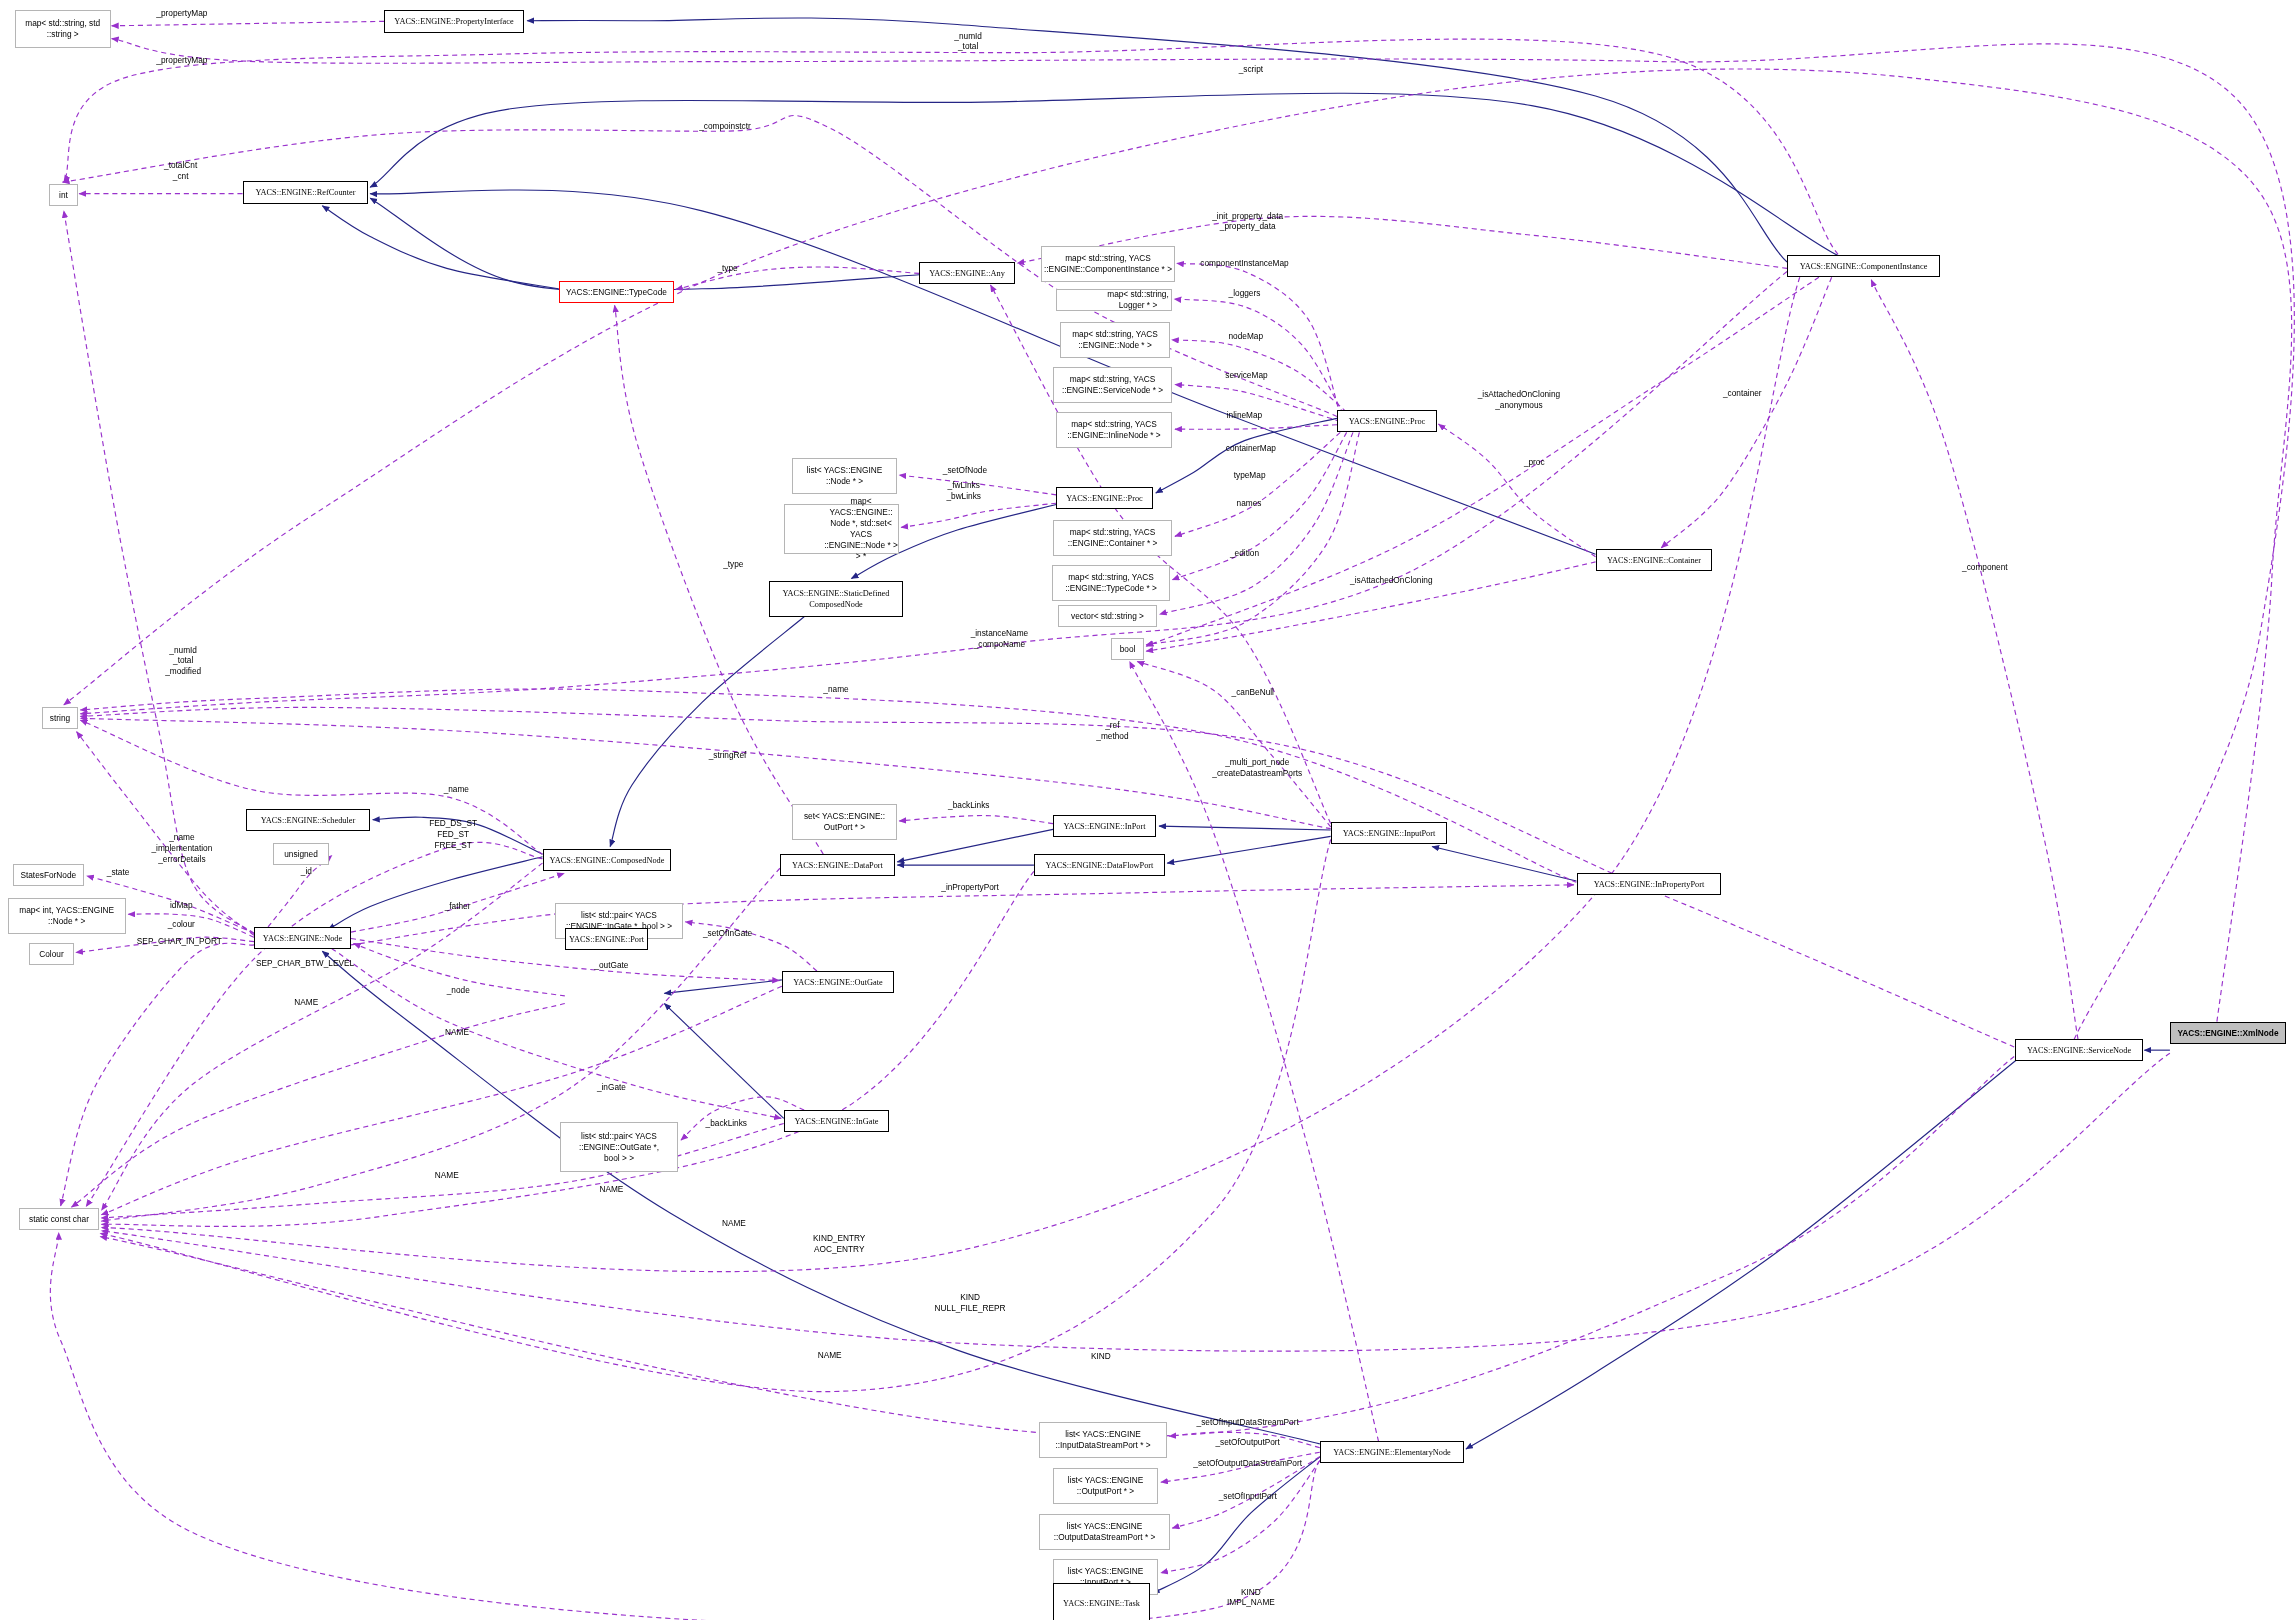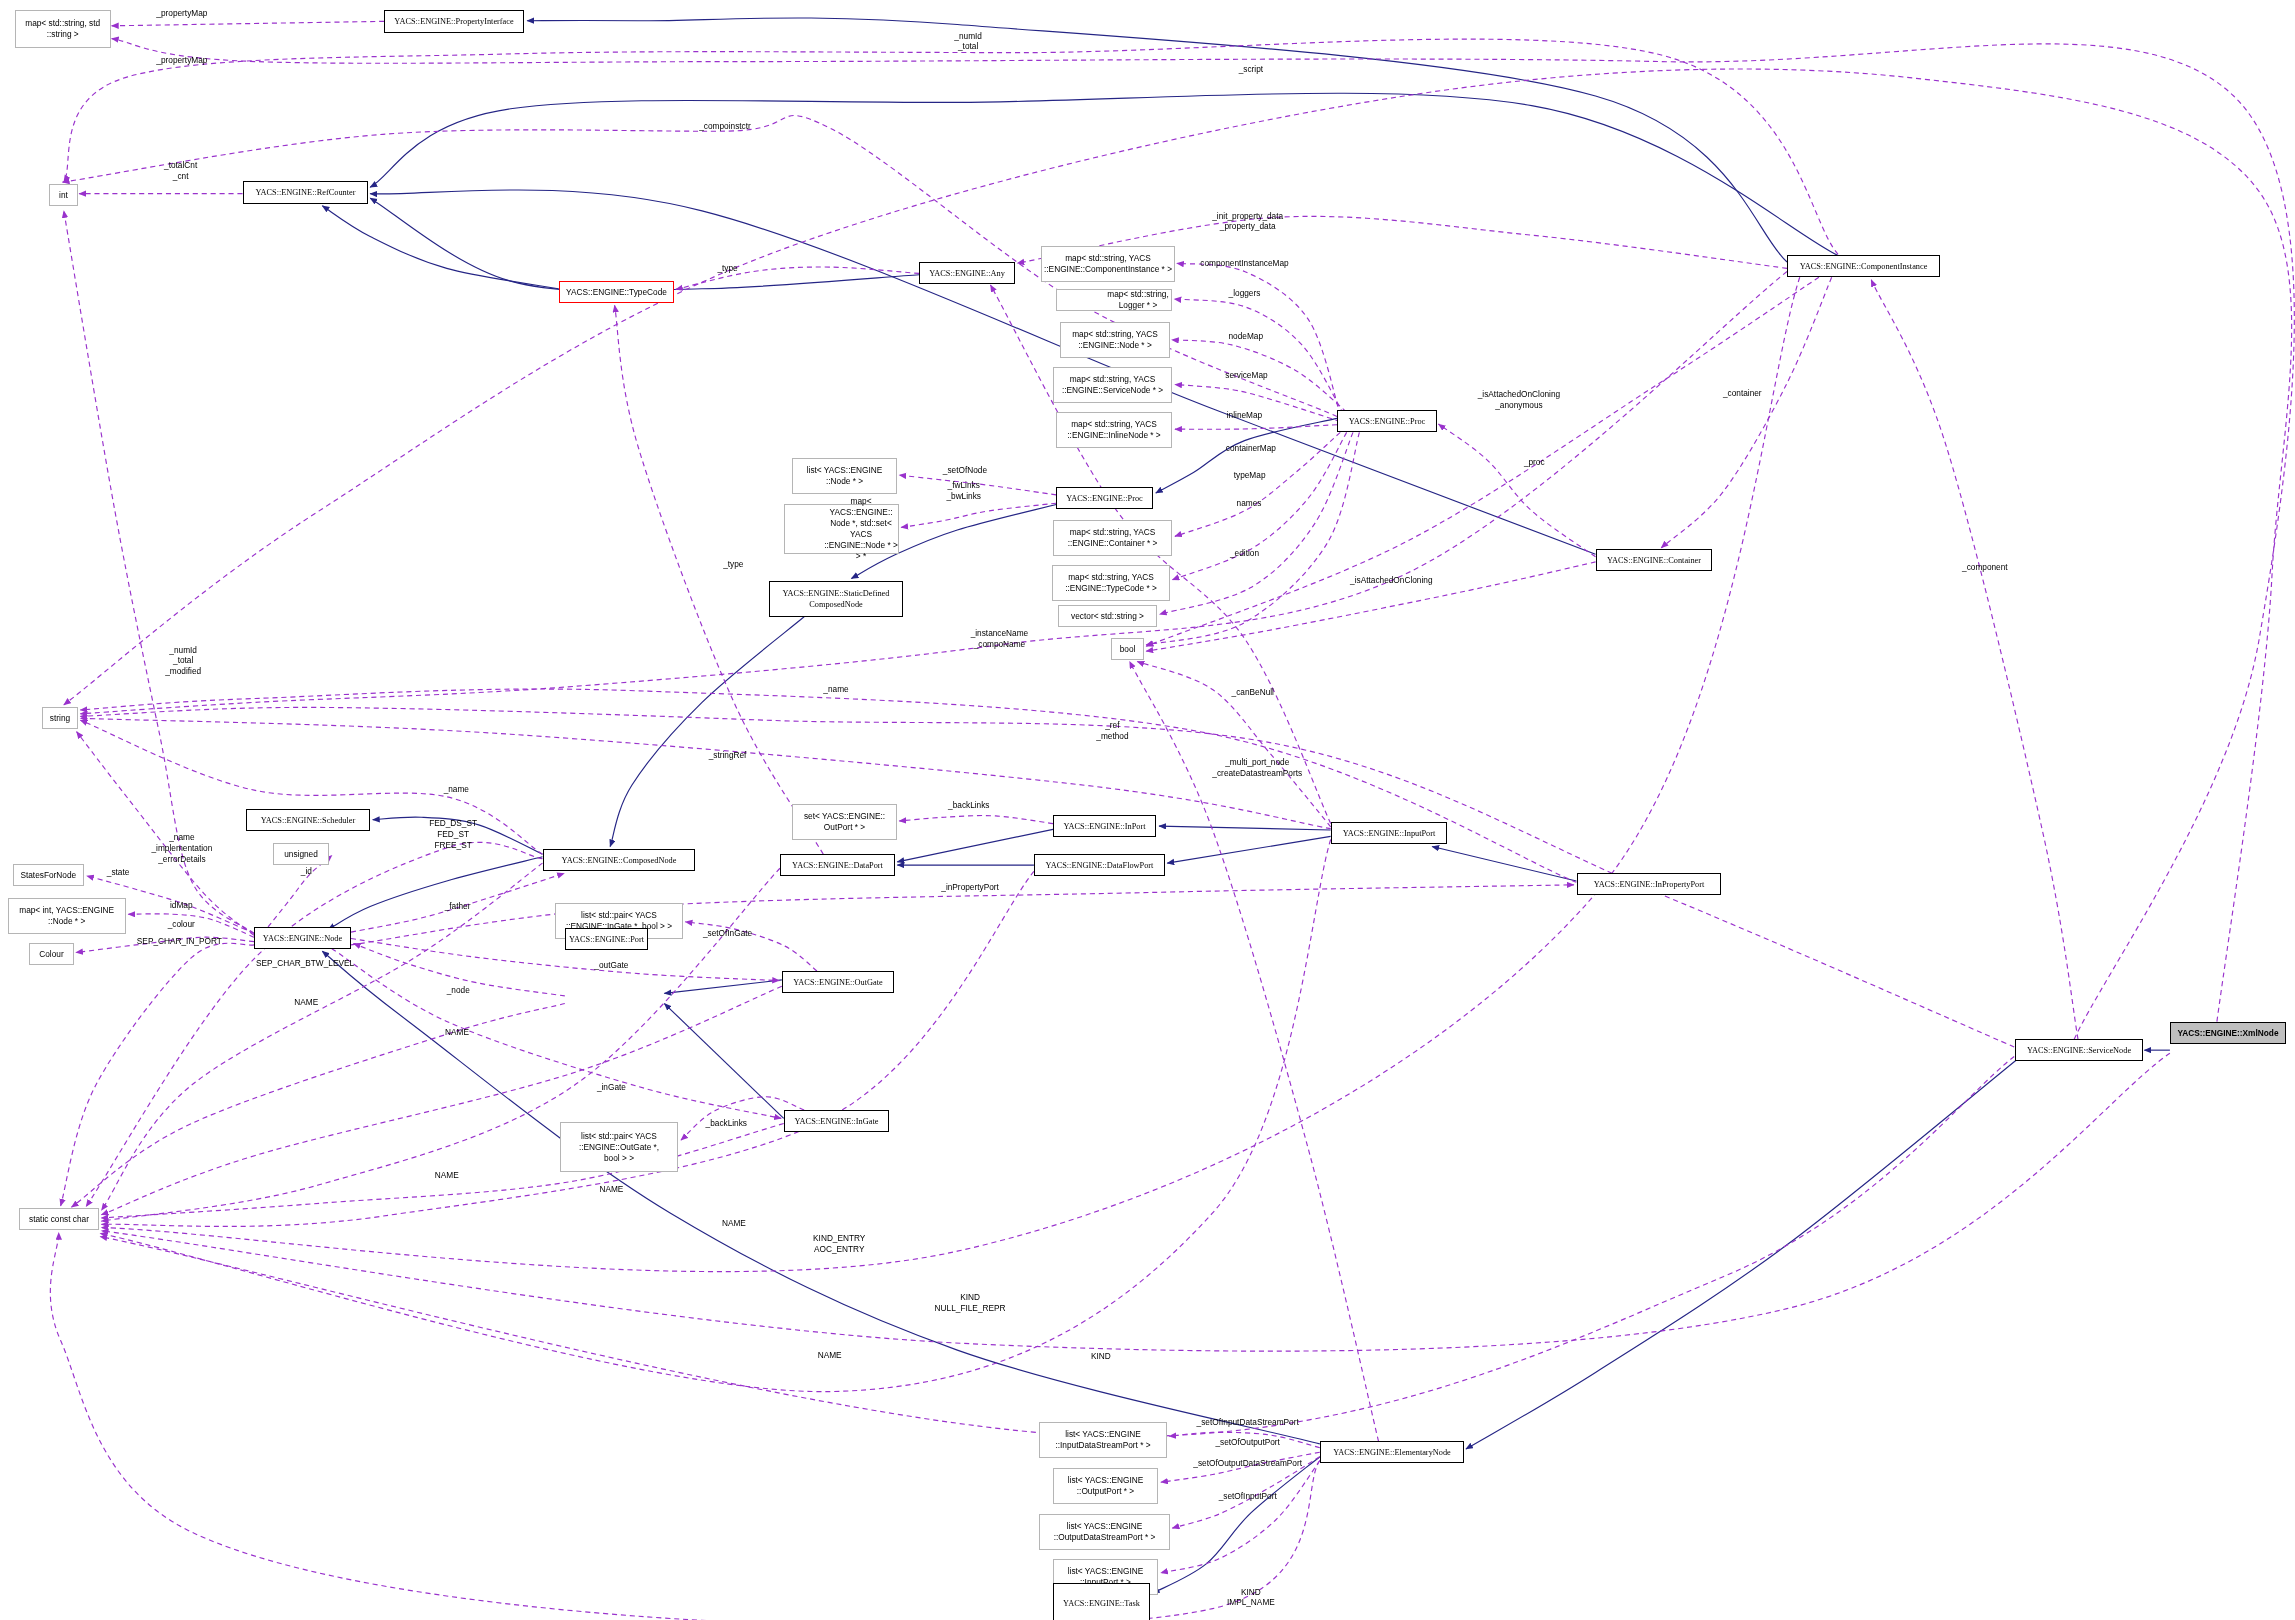--- a/index.html
+++ b/index.html
@@ -215,21 +215,21 @@
       <div class="node class" style="left: 769px; top: 581px; width: 134px; height: 36px;">YACS::ENGINE::StaticDefined
 ComposedNode</div>
       <div class="node gray" style="left: 1052px; top: 565px; width: 118px; height: 36px;">map&lt; std::string, YACS
 ::ENGINE::TypeCode * &gt;</div>
       <div class="node gray" style="left: 1058px; top: 605px; width: 99px; height: 22px;">vector&lt; std::string &gt;</div>
       <div class="node gray" style="left: 1111px; top: 638px; width: 33px; height: 22px;">bool</div>
       <div class="node class" style="left: 1596px; top: 549px; width: 116px; height: 22px;">YACS::ENGINE::Container</div>
       <div class="node gray" style="left: 42px; top: 707px; width: 36px; height: 22px;">string</div>
       <div class="node class" style="left: 246px; top: 809px; width: 124px; height: 22px;">YACS::ENGINE::Scheduler</div>
       <div class="node gray" style="left: 273px; top: 843px; width: 56px; height: 22px;">unsigned</div>
-      <div class="node class" style="left: 543px; top: 849px; width: 152px; height: 22px;">YACS::ENGINE::ComposedNode</div>
+      <div class="node class" style="left: 543px; top: 849px; width: 128px; height: 22px;">YACS::ENGINE::ComposedNode</div>
       <div class="node gray" style="left: 792px; top: 804px; width: 105px; height: 36px;">set&lt; YACS::ENGINE::
 OutPort * &gt;</div>
       <div class="node class" style="left: 1053px; top: 815px; width: 103px; height: 22px;">YACS::ENGINE::InPort</div>
       <div class="node class" style="left: 780px; top: 854px; width: 115px; height: 22px;">YACS::ENGINE::DataPort</div>
       <div class="node class" style="left: 1034px; top: 854px; width: 131px; height: 22px;">YACS::ENGINE::DataFlowPort</div>
       <div class="node class" style="left: 1331px; top: 822px; width: 116px; height: 22px;">YACS::ENGINE::InputPort</div>
       <div class="node class" style="left: 1577px; top: 873px; width: 144px; height: 22px;">YACS::ENGINE::InPropertyPort</div>
       <div class="node gray" style="left: 12.8px; top: 864px; width: 71px; height: 22px;">StatesForNode</div>
       <div class="node gray" style="left: 7.7px; top: 898px; width: 118px; height: 36px;">map&lt; int, YACS::ENGINE
 ::Node * &gt;</div>

